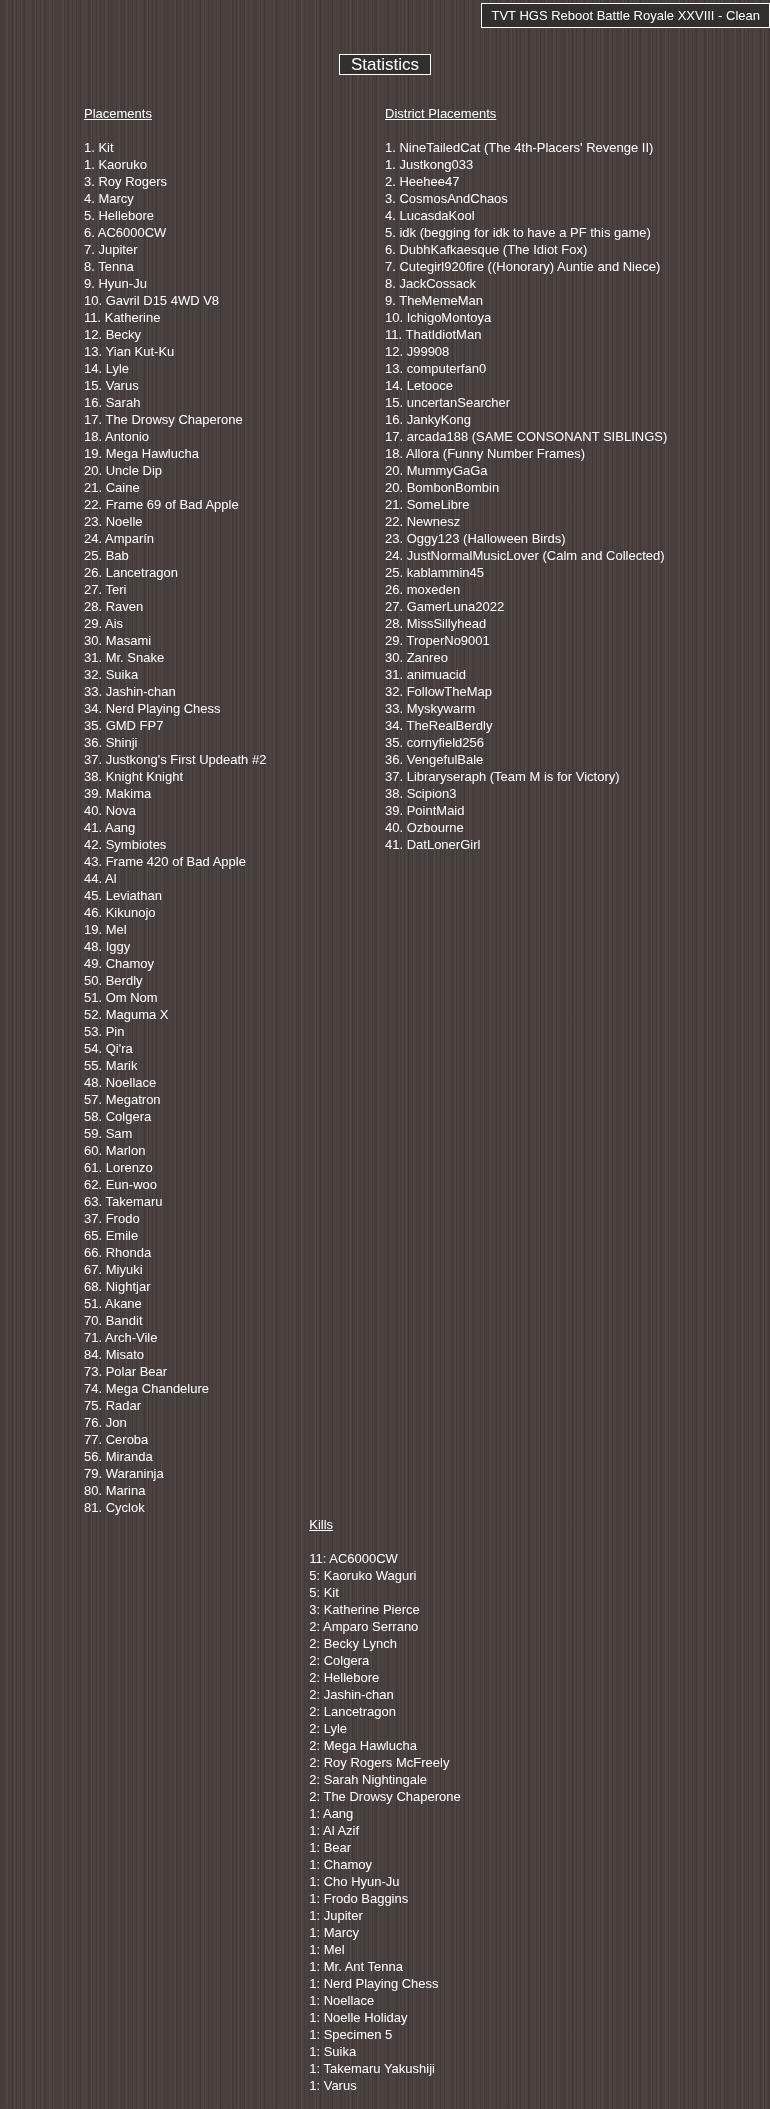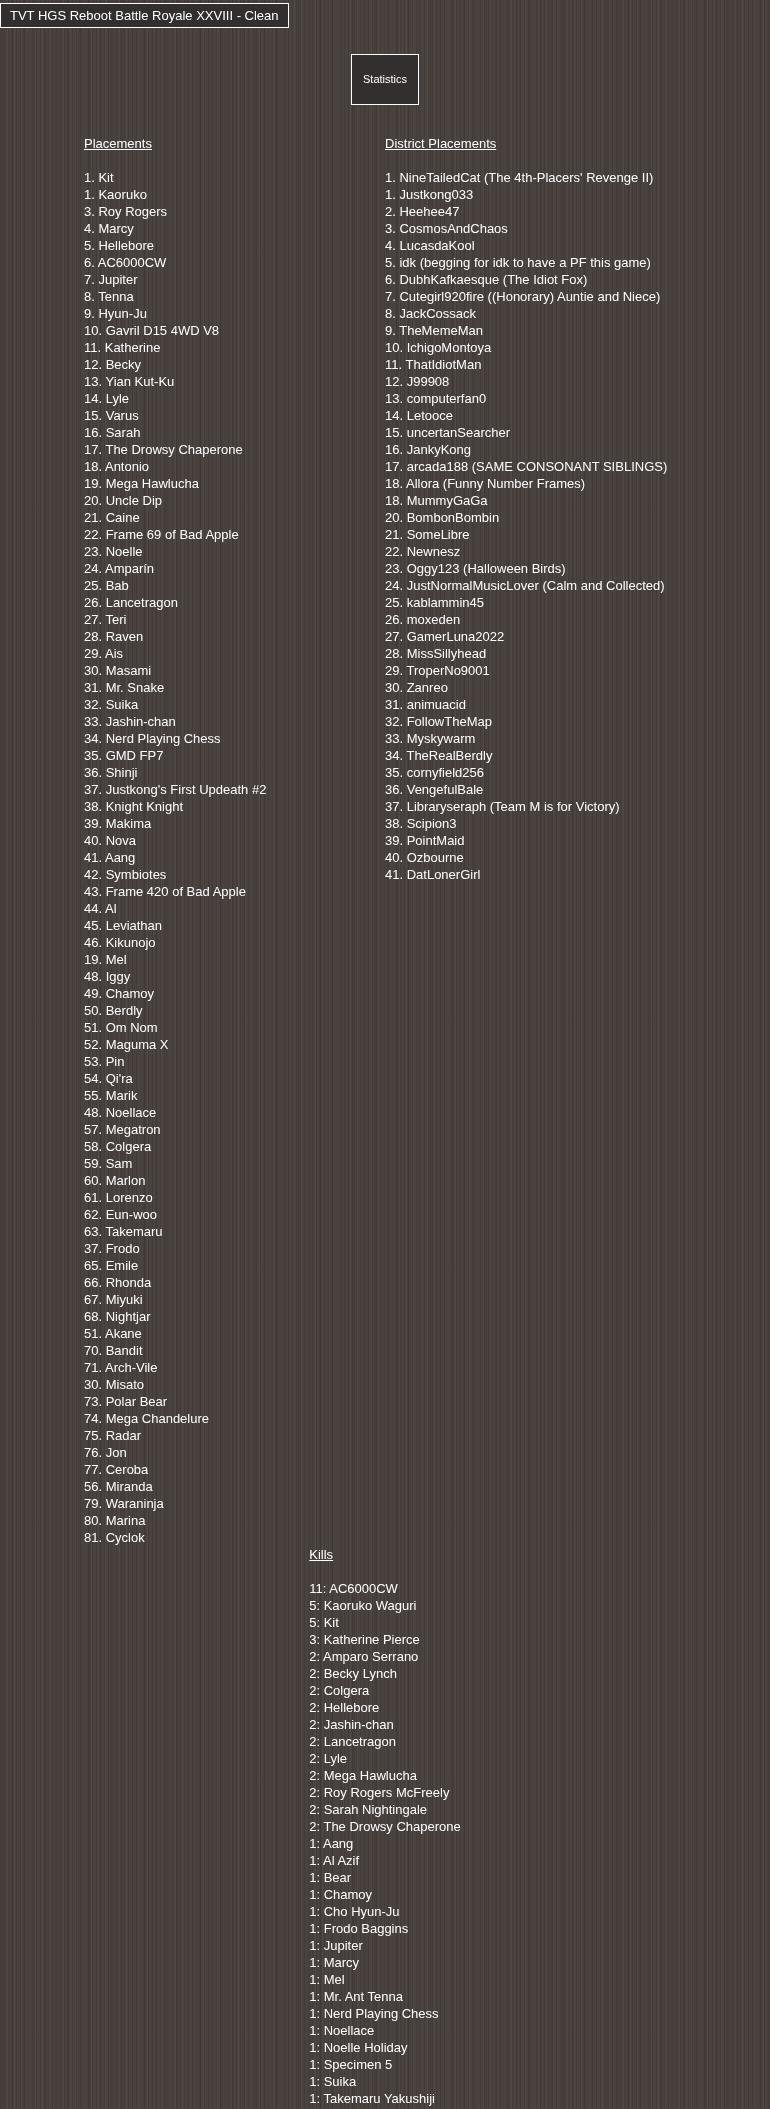--- a/index.html
+++ b/index.html
@@ -10,38 +10,38 @@
     overflow: hidden;
     font-family: "Liberation Sans", sans-serif;
     font-size: 13px;
     color: #ffffff;
     background-color: #4a423f;
     background-image:
       repeating-linear-gradient(90deg, rgba(0,0,0,0.10) 0px, rgba(0,0,0,0.10) 1px, rgba(0,0,0,0) 1px, rgba(0,0,0,0) 4px),
       repeating-linear-gradient(90deg, rgba(255,255,255,0.035) 0px, rgba(255,255,255,0.035) 1px, rgba(0,0,0,0) 1px, rgba(0,0,0,0) 7px),
       repeating-linear-gradient(90deg, rgba(0,0,0,0.06) 0px, rgba(0,0,0,0.06) 3px, rgba(0,0,0,0) 3px, rgba(0,0,0,0) 11px);
   }
-  .header-wrap { padding-top: 3px; text-align: left; }
+  .header-wrap { padding-top: 3px; text-align: right; }
   .title-box {
     display: inline-block;
     background: #332f2e;
     border: 1px solid #ffffff;
     padding: 4px 9px;
     line-height: 15px;
     font-size: 13px;
   }
   .button-row { text-align: center; margin-top: 26px; }
   .stats-button {
     background: #332f2e;
     color: #ffffff;
     border: 1px solid #ffffff;
     font-family: "Liberation Sans", sans-serif;
-    font-size: 11px;
+    font-size: 17px;
     line-height: 15px;
-    padding: 17px 11px;
+    padding: 2px 11px;
     cursor: pointer;
   }
   .content-table {
     width: 602px;
     margin: 30px auto 0 auto;
     border-collapse: collapse;
   }
   .content-table td { width: 50%; vertical-align: top; padding: 0; }
   .heading {
     font-weight: normal;
@@ -134,21 +134,21 @@
             <div class="line">62. Eun-woo</div>
             <div class="line">63. Takemaru</div>
             <div class="line">37. Frodo</div>
             <div class="line">65. Emile</div>
             <div class="line">66. Rhonda</div>
             <div class="line">67. Miyuki</div>
             <div class="line">68. Nightjar</div>
             <div class="line">51. Akane</div>
             <div class="line">70. Bandit</div>
             <div class="line">71. Arch-Vile</div>
-            <div class="line">30. Misato</div>
+            <div class="line">84. Misato</div>
             <div class="line">73. Polar Bear</div>
             <div class="line">74. Mega Chandelure</div>
             <div class="line">75. Radar</div>
             <div class="line">76. Jon</div>
             <div class="line">77. Ceroba</div>
             <div class="line">56. Miranda</div>
             <div class="line">79. Waraninja</div>
             <div class="line">80. Marina</div>
             <div class="line">81. Cyclok</div>
           </div>
@@ -168,21 +168,21 @@
             <div class="line">9. TheMemeMan</div>
             <div class="line">10. IchigoMontoya</div>
             <div class="line">11. ThatIdiotMan</div>
             <div class="line">12. J99908</div>
             <div class="line">13. computerfan0</div>
             <div class="line">14. Letooce</div>
             <div class="line">15. uncertanSearcher</div>
             <div class="line">16. JankyKong</div>
             <div class="line">17. arcada188 (SAME CONSONANT SIBLINGS)</div>
             <div class="line">18. Allora (Funny Number Frames)</div>
-            <div class="line">18. MummyGaGa</div>
+            <div class="line">20. MummyGaGa</div>
             <div class="line">20. BombonBombin</div>
             <div class="line">21. SomeLibre</div>
             <div class="line">22. Newnesz</div>
             <div class="line">23. Oggy123 (Halloween Birds)</div>
             <div class="line">24. JustNormalMusicLover (Calm and Collected)</div>
             <div class="line">25. kablammin45</div>
             <div class="line">26. moxeden</div>
             <div class="line">27. GamerLuna2022</div>
             <div class="line">28. MissSillyhead</div>
             <div class="line">29. TroperNo9001</div>

